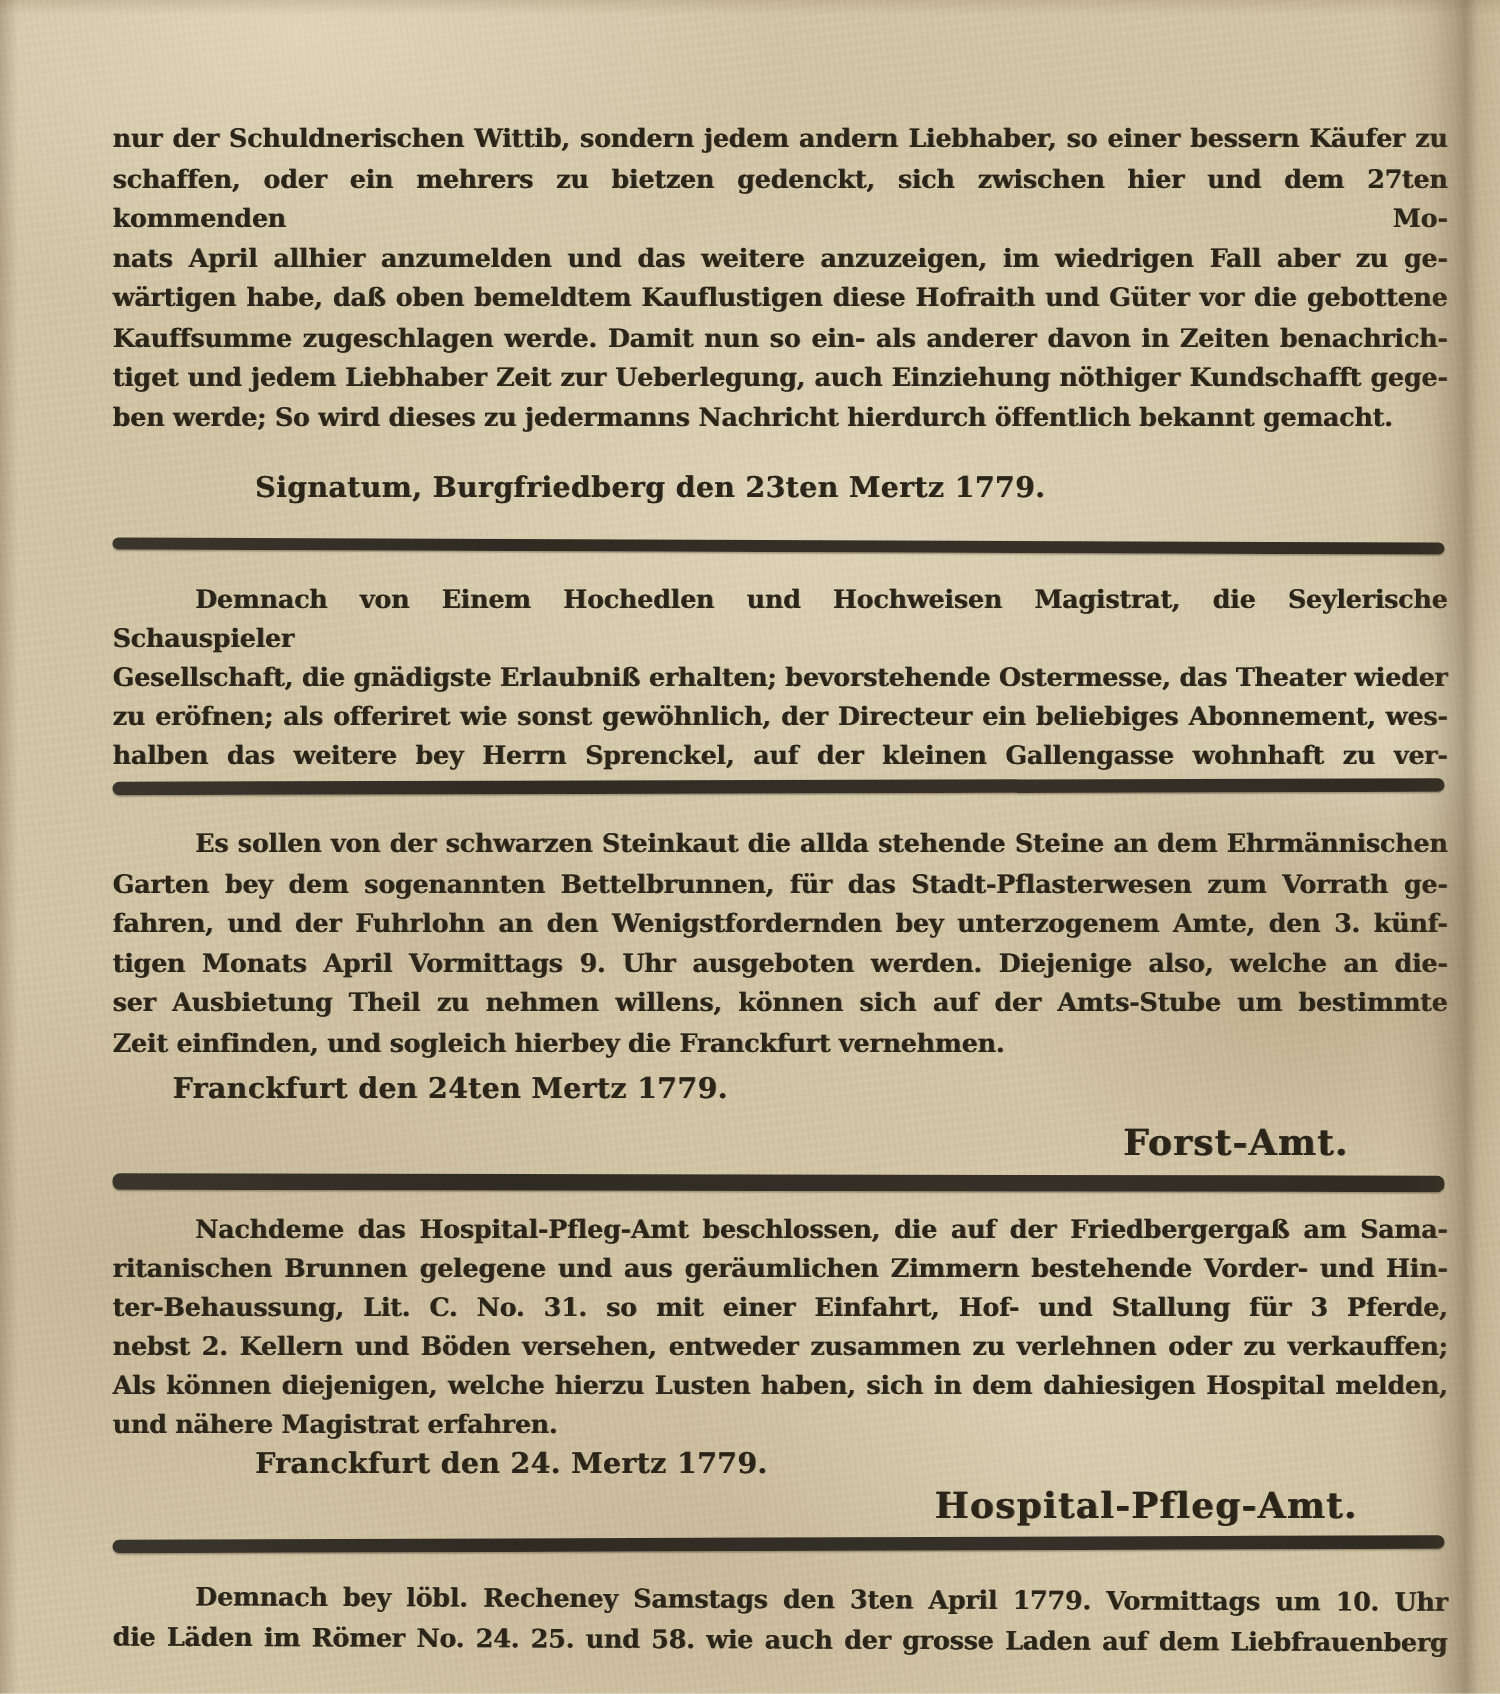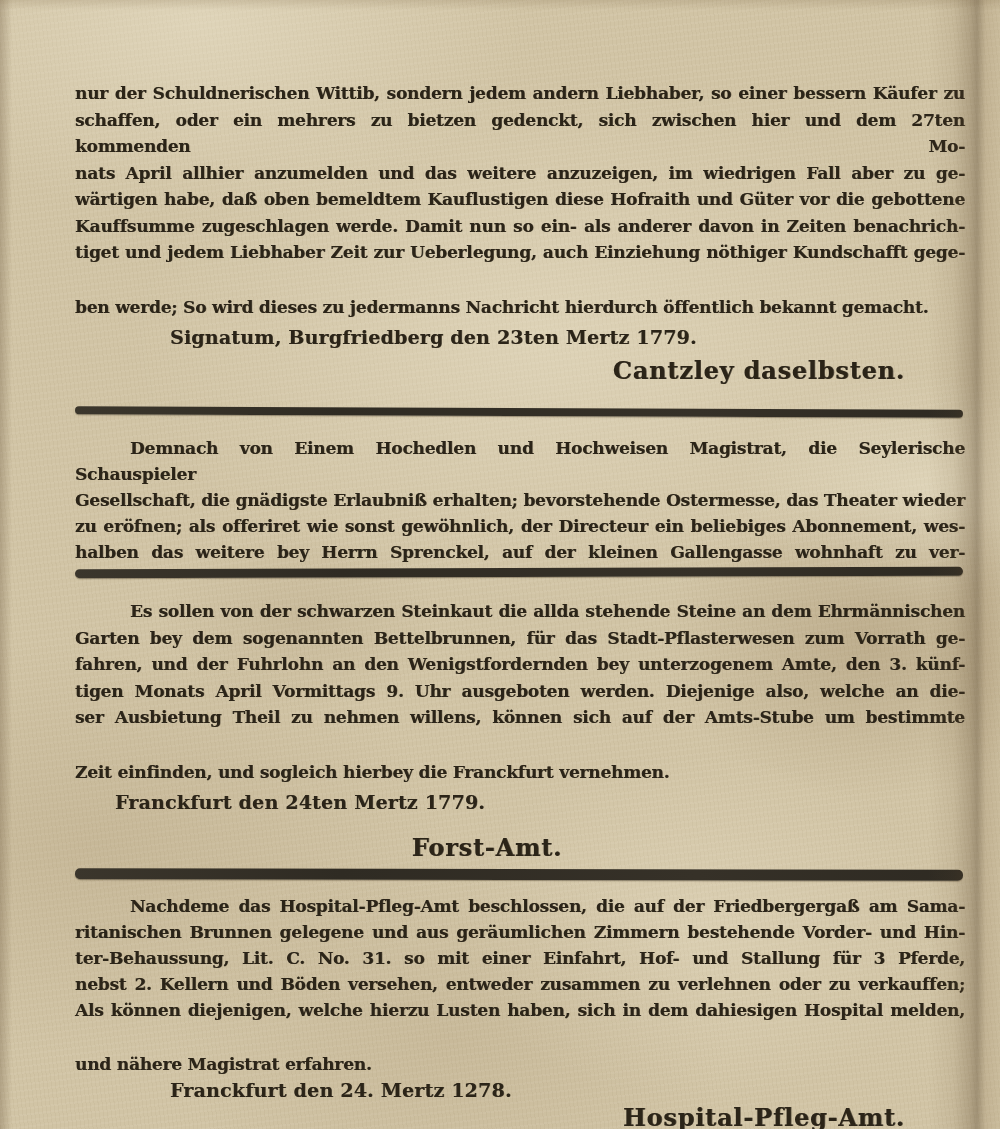--- a/index.html
+++ b/index.html
@@ -45,21 +45,21 @@
   .line {
     font-size: 17px; font-weight: 700; line-height: 26.5px;
     letter-spacing: -0.2px;
     text-align: justify; text-align-last: justify;
     text-shadow: 0.5px 0 0 rgba(43,36,24,0.55);
     white-space: normal;
   }
   .lh26 .line { line-height: 26px; }
   .lh27 .line { line-height: 27px; }
   .line.first { text-indent: 55px; }
-  .line.last { text-align-last: left; margin-top: 28px; }
+  .line.last { text-align-last: left; }
   .dateline {
     margin-left: 95px; font-size: 19px; font-weight: 700;
     line-height: 26px; letter-spacing: 0.2px;
     text-shadow: 0.5px 0 0 rgba(43,36,24,0.55);
   }
   .signature {
     text-align: right; padding-right: 60px;
     font-size: 24px; font-weight: 700; line-height: 30px;
     letter-spacing: 0.8px;
     text-shadow: 0.7px 0 0 rgba(43,36,24,0.65);
@@ -67,47 +67,46 @@
   .rule {
     height: 8px; width: 888px; border-radius: 5px;
     background: linear-gradient(to right, #3b362c, #2f2b23 30%, #363128 70%, #2e2a22);
     box-shadow: 0 1px 1px rgba(70,58,38,0.4);
   }
   .rule.r1 { margin-top: 22px; transform: rotate(0.22deg); }
   .sec1 .para { margin-top: 19px; }
   .rule.r2 { margin-top: 3px; height: 9px; transform: rotate(-0.15deg); }
   .sec2 .para { margin-top: 21px; }
   .sec2 .dateline { margin-top: 4px; margin-left: 40px; }
-  .sec2 .signature { margin-top: 18px; padding-right: 66px; text-align: center; }
+  .sec2 .signature { margin-top: 8px; padding-right: 66px; }
   .rule.r3 { margin-top: 6px; height: 11px; transform: rotate(0.1deg); }
   .sec3 .para { margin-top: 13px; }
   .rule.r4 { margin-top: 6px; height: 9px; transform: rotate(-0.2deg); }
   .sec4 .para { margin-top: 20px; transform: rotate(0.25deg); }
-  .sec0 .dateline { margin-top: 4px; }
+  .sec0 .dateline { margin-top: 20px; }
   .sec0 .signature { margin-top: 6px; }
 </style>
 </head>
 <body>
 
 <div class="page">
 
   <div class="content">
 
     <section class="sec sec0">
       <div class="para">
         <div class="line">nur der Schuldnerischen Wittib, sondern jedem andern Liebhaber, so einer bessern Käufer zu</div>
         <div class="line">schaffen, oder ein mehrers zu bietzen gedenckt, sich zwischen hier und dem 27ten kommenden Mo-</div>
         <div class="line">nats April allhier anzumelden und das weitere anzuzeigen, im wiedrigen Fall aber zu ge-</div>
         <div class="line">wärtigen habe, daß oben bemeldtem Kauflustigen diese Hofraith und Güter vor die gebottene</div>
         <div class="line">Kauffsumme zugeschlagen werde. Damit nun so ein- als anderer davon in Zeiten benachrich-</div>
         <div class="line">tiget und jedem Liebhaber Zeit zur Ueberlegung, auch Einziehung nöthiger Kundschafft gege-</div>
         <div class="line last">ben werde; So wird dieses zu jedermanns Nachricht hierdurch öffentlich bekannt gemacht.</div>
       </div>
       <div class="dateline">Signatum, Burgfriedberg den 23ten Mertz 1779.</div>
-      <div class="signature">Cantzley daselbsten.</div>
     </section>
 
     <div class="rule r1"></div>
 
     <section class="sec sec1 lh26">
       <div class="para">
         <div class="line first">Demnach von Einem Hochedlen und Hochweisen Magistrat, die Seylerische Schauspieler</div>
         <div class="line">Gesellschaft, die gnädigste Erlaubniß erhalten; bevorstehende Ostermesse, das Theater wieder</div>
         <div class="line">zu eröfnen; als offeriret wie sonst gewöhnlich, der Directeur ein beliebiges Abonnement, wes-</div>
         <div class="line">halben das weitere bey Herrn Sprenckel, auf der kleinen Gallengasse wohnhaft zu ver-</div>
@@ -133,21 +132,21 @@
 
     <section class="sec sec3 lh26">
       <div class="para">
         <div class="line first">Nachdeme das Hospital-Pfleg-Amt beschlossen, die auf der Friedbergergaß am Sama-</div>
         <div class="line">ritanischen Brunnen gelegene und aus geräumlichen Zimmern bestehende Vorder- und Hin-</div>
         <div class="line">ter-Behaussung, Lit. C. No. 31. so mit einer Einfahrt, Hof- und Stallung für 3 Pferde,</div>
         <div class="line">nebst 2. Kellern und Böden versehen, entweder zusammen zu verlehnen oder zu verkauffen;</div>
         <div class="line">Als können diejenigen, welche hierzu Lusten haben, sich in dem dahiesigen Hospital melden,</div>
         <div class="line last">und nähere Magistrat erfahren.</div>
       </div>
-      <div class="dateline">Franckfurt den 24. Mertz 1278.</div>
+      <div class="dateline">Franckfurt den 24. Mertz 1779.</div>
       <div class="signature">Hospital-Pfleg-Amt.</div>
     </section>
 
     <div class="rule r4"></div>
 
     <section class="sec sec4 lh27">
       <div class="para">
         <div class="line first">Demnach bey löbl. Recheney Samstags den 3ten April 1779. Vormittags um 10. Uhr</div>
         <div class="line">die Läden im Römer No. 24. 25. und 58. wie auch der grosse Laden auf dem Liebfrauenberg</div>
       </div>

